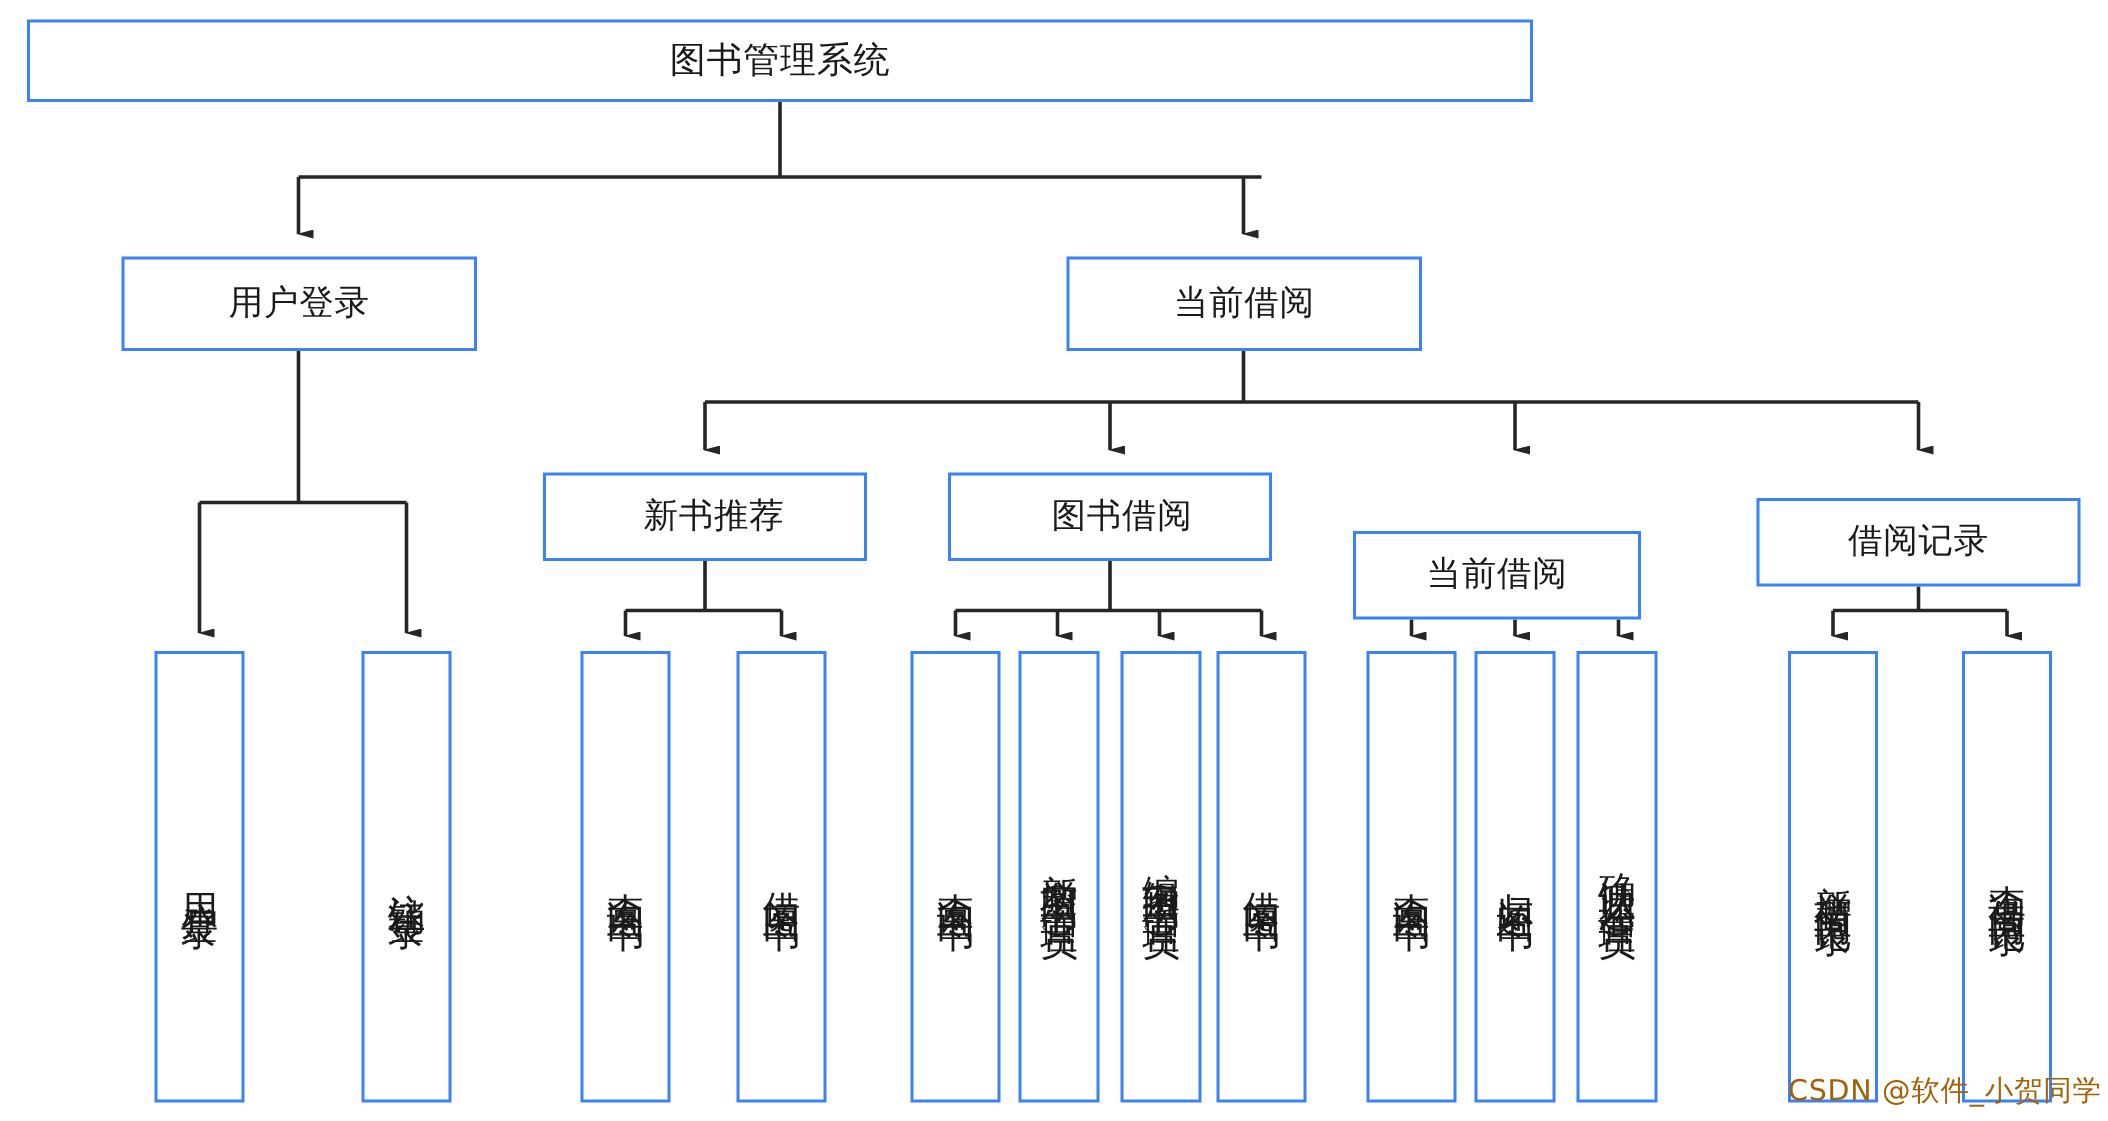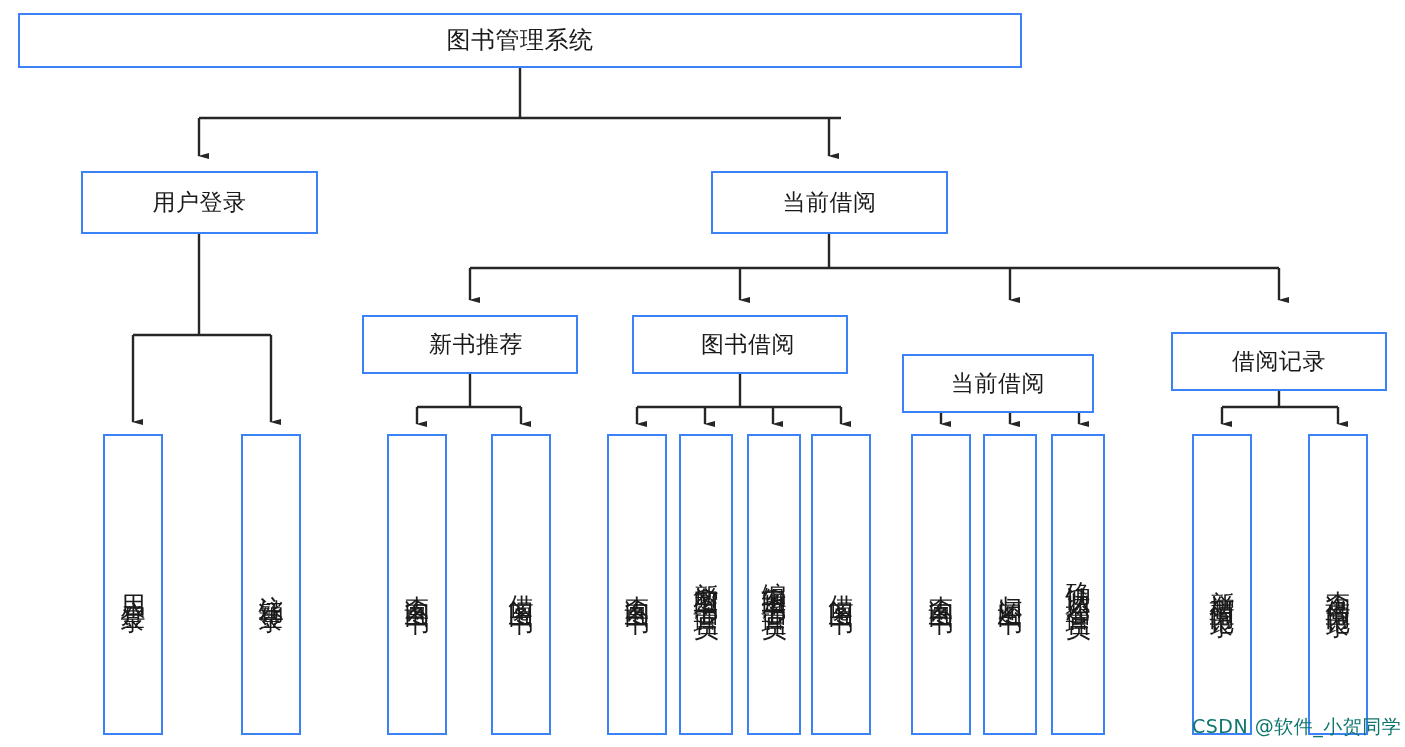--- a/index.html
+++ b/index.html
@@ -60,21 +60,21 @@
     writing-mode: vertical-rl;
     text-orientation: upright;
     font-size: 25px;
     line-height: 1.0;
     letter-spacing: 5px;
     white-space: nowrap;
     max-height: 100%;
   }
   .watermark {
     position: absolute;
-    color: #0f766e;
+    color: #a16207;
     font-size: 19px;
     white-space: nowrap;
     letter-spacing: 0.5px;
   }
 </style>
 </head>
 <body>
 
 <div id="canvas">
 

